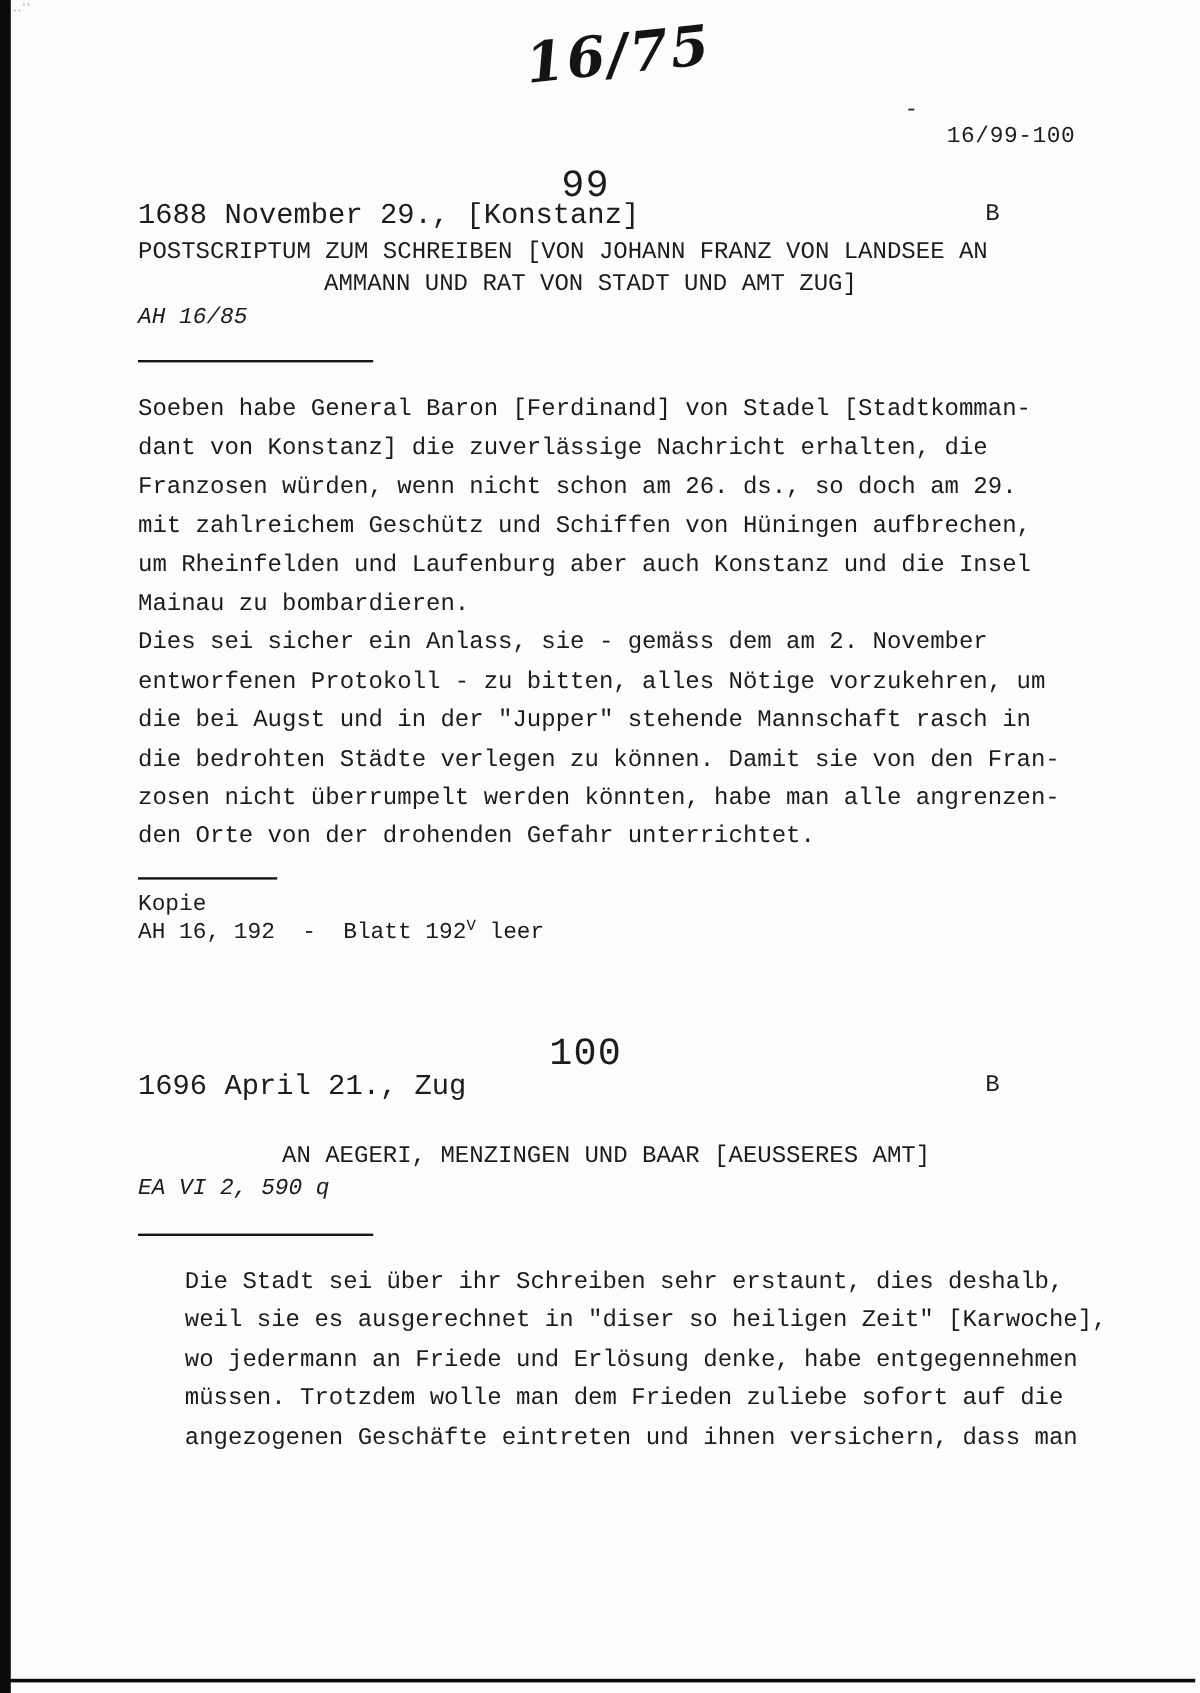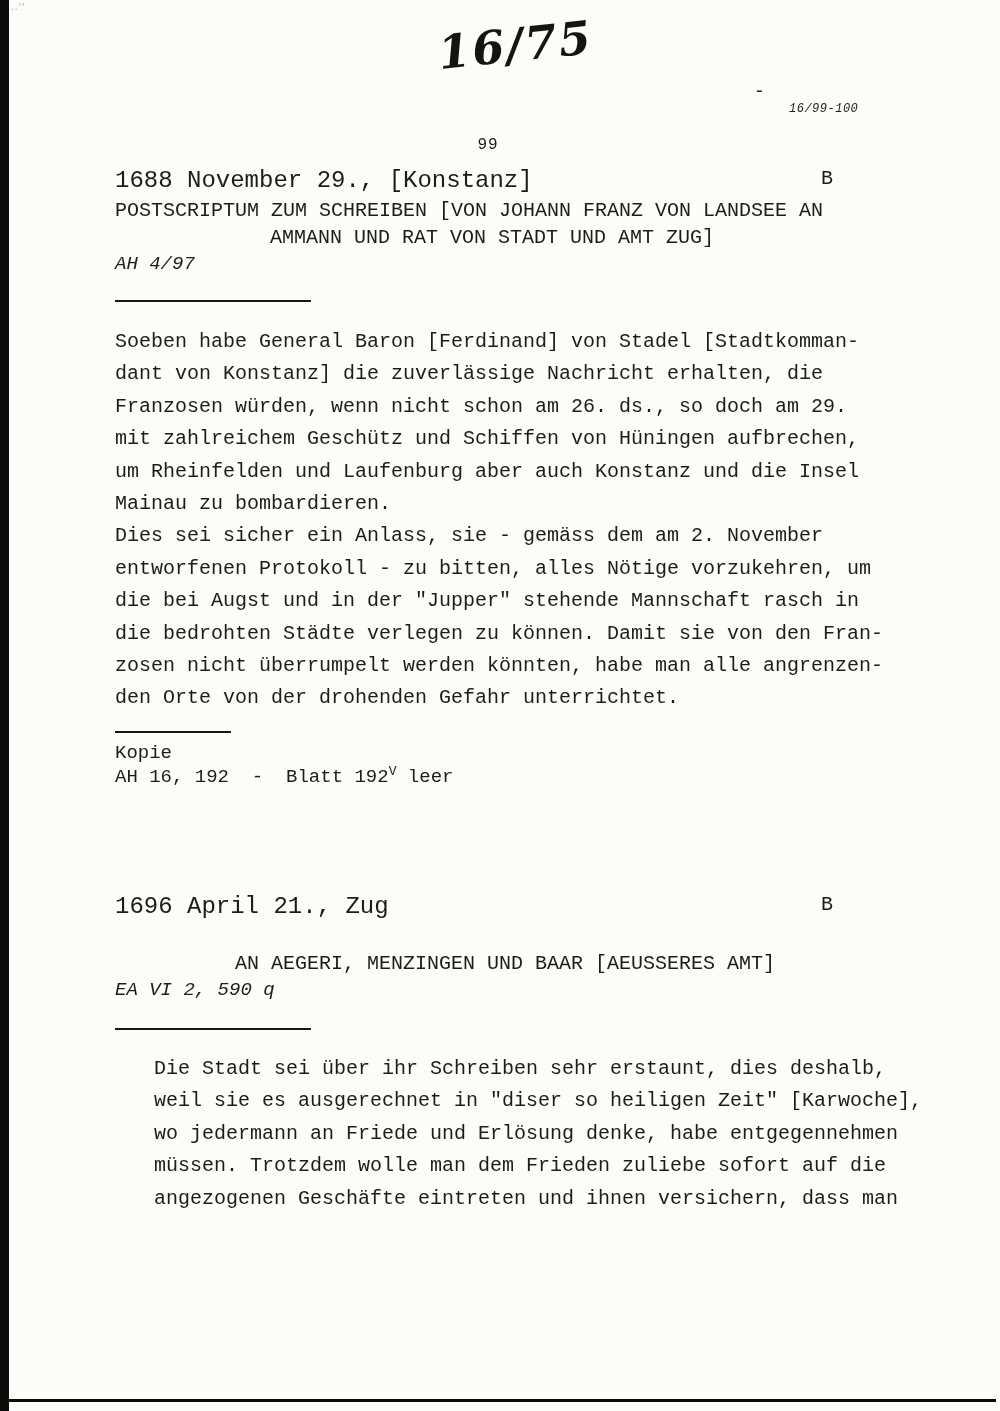--- a/index.html
+++ b/index.html
@@ -33,25 +33,25 @@
     transform:rotate(-6deg);
     letter-spacing:2px;
   }
   .hand-dash{
     position:absolute;left:756px;top:78px;
     font-size:20px;color:#2a2a2a;
     font-family:"DejaVu Serif",serif;
   }
   .page-ref{
     position:absolute;left:789px;top:102px;
-    font-style:italic;font-size:12px;letter-spacing:0.5px;
+    font-size:19px;letter-spacing:0.5px;
   }
   .entry-number{
     position:absolute;left:0;width:976px;text-align:center;
-    font-size:16px;letter-spacing:1px;
+    font-size:32px;letter-spacing:1px;
   }
   .num-99{top:136px;}
   .num-100{top:860px;}
   .dateline{
     position:absolute;left:115px;font-size:24px;white-space:pre;
   }
   .dl-99{top:167px;}
   .dl-100{top:893px;}
   .side-letter{
     position:absolute;left:821px;font-size:20px;
@@ -102,27 +102,28 @@
   <div class="handwritten-note">16/75</div>
   <div class="hand-dash">-</div>
 
   <div class="page-ref">16/99-100</div>
 
   <div class="entry-number num-99">99</div>
   <div class="dateline dl-99">1688 November 29., [Konstanz]</div>
   <div class="side-letter sl-99">B</div>
   <div class="title-line t99-2">AMMANN UND RAT VON STADT UND AMT ZUG]</div>
   <div class="title-line t99-1">POSTSCRIPTUM ZUM SCHREIBEN [VON JOHANN FRANZ VON LANDSEE AN</div>
-  <div class="archive-ref ar-99">AH 4/97</div>
+  <div class="archive-ref ar-99">AH 16/85</div>
   <div class="rule rule-99-top"></div>
   <div class="body-text body-99"><div>Soeben habe General Baron [Ferdinand] von Stadel [Stadtkomman-</div><div>dant von Konstanz] die zuverlässige Nachricht erhalten, die</div><div>Franzosen würden, wenn nicht schon am 26. ds., so doch am 29.</div><div>mit zahlreichem Geschütz und Schiffen von Hüningen aufbrechen,</div><div>um Rheinfelden und Laufenburg aber auch Konstanz und die Insel</div><div>Mainau zu bombardieren.</div><div>Dies sei sicher ein Anlass, sie - gemäss dem am 2. November</div><div>entworfenen Protokoll - zu bitten, alles Nötige vorzukehren, um</div><div>die bei Augst und in der "Jupper" stehende Mannschaft rasch in</div><div>die bedrohten Städte verlegen zu können. Damit sie von den Fran-</div><div>zosen nicht überrumpelt werden könnten, habe man alle angrenzen-</div><div>den Orte von der drohenden Gefahr unterrichtet.</div></div>
   <div class="rule rule-99-bottom"></div>
   <div class="copy-note">Kopie</div>
   <div class="source-note"><span>AH 16, 192  -  Blatt 192</span><sup>V</sup><span> leer</span></div>
 
+  <div class="entry-number num-100">100</div>
   <div class="dateline dl-100">1696 April 21., Zug</div>
   <div class="side-letter sl-100">B</div>
   <div class="title-line t100-2">AN AEGERI, MENZINGEN UND BAAR [AEUSSERES AMT]</div>
   <div class="archive-ref ar-100">EA VI 2, 590 q</div>
   <div class="rule rule-100-top"></div>
   <div class="body-text body-100"><div>Die Stadt sei über ihr Schreiben sehr erstaunt, dies deshalb,</div><div>weil sie es ausgerechnet in "diser so heiligen Zeit" [Karwoche],</div><div>wo jedermann an Friede und Erlösung denke, habe entgegennehmen</div><div>müssen. Trotzdem wolle man dem Frieden zuliebe sofort auf die</div><div>angezogenen Geschäfte eintreten und ihnen versichern, dass man</div></div>
 
   <div class="scan-bottom-line"></div>
 
 </div>

